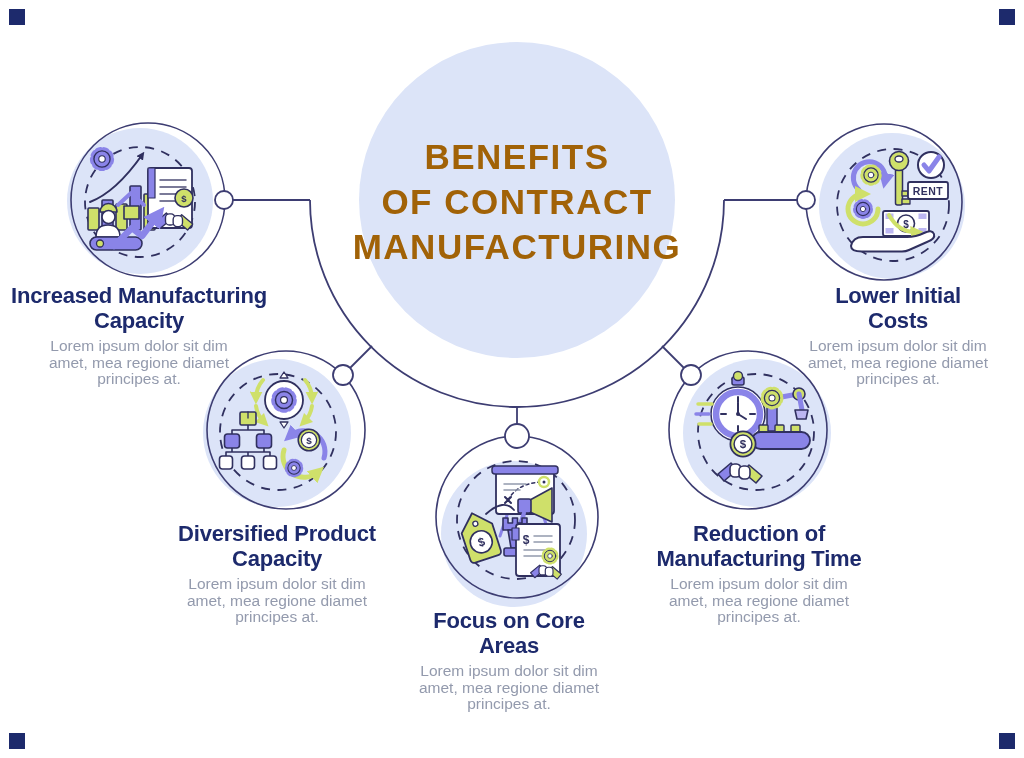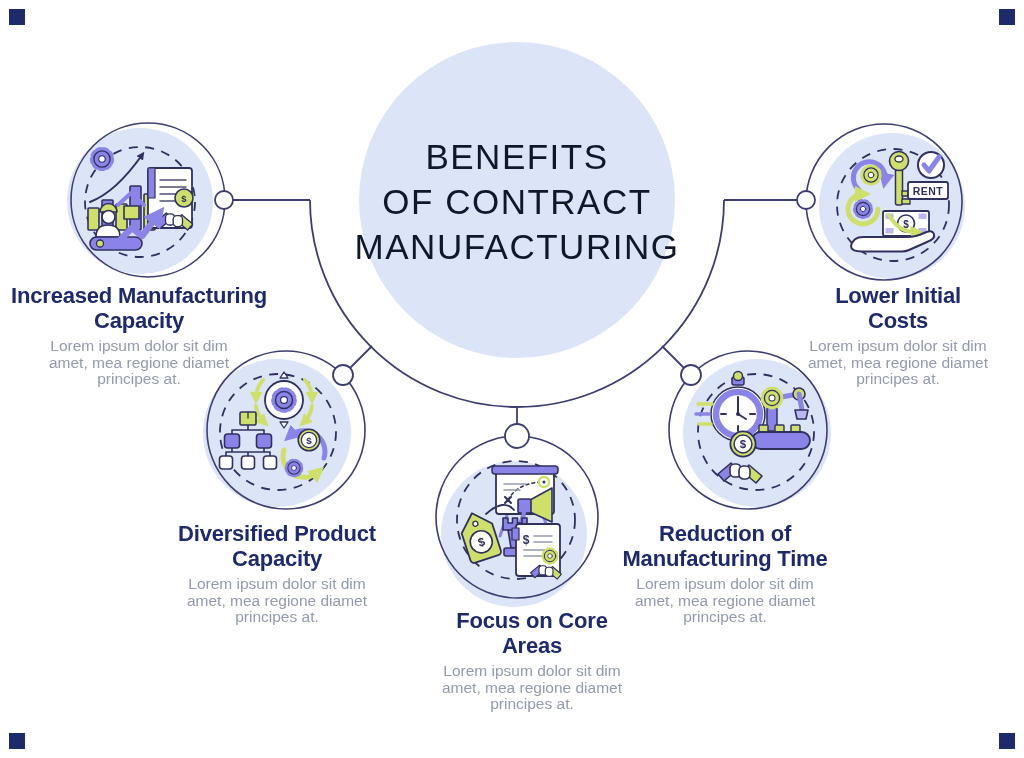--- a/index.html
+++ b/index.html
@@ -3,30 +3,30 @@
 <meta charset="utf-8">
 <style>
   html,body{margin:0;padding:0;}
   body{width:1024px;height:758px;background:#ffffff;position:relative;overflow:hidden;
        font-family:"Liberation Sans","DejaVu Sans",sans-serif;}
   .corner{position:absolute;width:16px;height:16px;background:#1d2a6c;}
   .corner.tl{left:9px;top:9px}.corner.tr{right:9px;top:9px}
   .corner.bl{left:9px;bottom:9px}.corner.br{right:9px;bottom:9px}
   svg.stage{position:absolute;left:0;top:0;}
   .central-title{position:absolute;left:287px;top:134px;width:460px;text-align:center;
-    font-size:35px;line-height:45px;font-weight:400;letter-spacing:1.5px;color:#0f172a;
+    font-size:35px;line-height:45px;font-weight:700;letter-spacing:1.5px;color:#a16207;
     white-space:pre-line;}
   .benefit-text{position:absolute;width:290px;text-align:center;}
   .benefit-title{font-size:22px;line-height:24.5px;font-weight:700;letter-spacing:-0.2px;
     color:#1d2a6c;white-space:pre-line;}
   .benefit-desc{margin-top:5px;font-size:15.5px;line-height:16.5px;color:#939aad;
     white-space:pre-line;}
   .bt-1{left:-6px;top:284px}.bt-2{left:753px;top:284px}
-  .bt-3{left:132px;top:522px}.bt-4{left:580px;top:522px}
-  .bt-5{left:387px;top:609px}
+  .bt-3{left:132px;top:522px}.bt-4{left:614px;top:522px}
+  .bt-5{left:364px;top:609px}
 </style>
 </head>
 <body>
 
 <div class="corner tl"></div>
 <div class="corner tr"></div>
 <div class="corner bl"></div>
 <div class="corner br"></div>
 
 <svg class="stage" width="1024" height="758" viewBox="0 0 1024 758">

